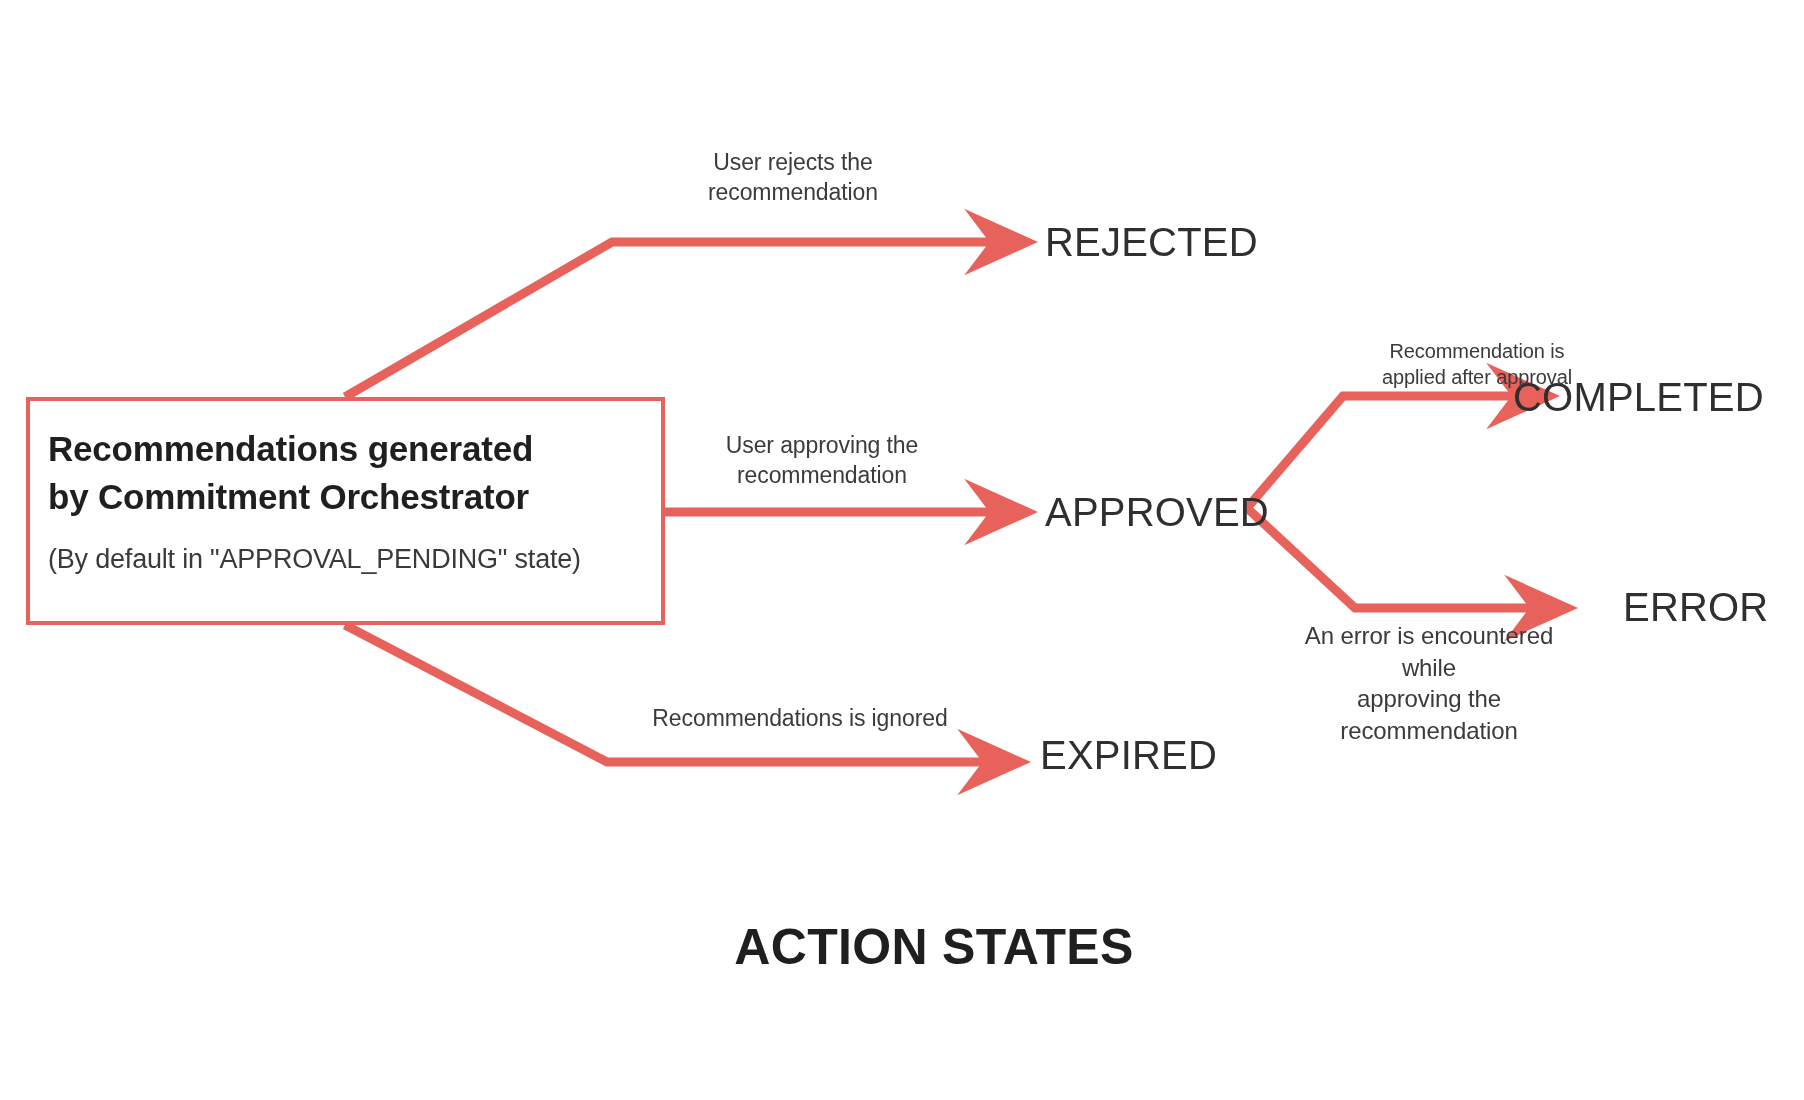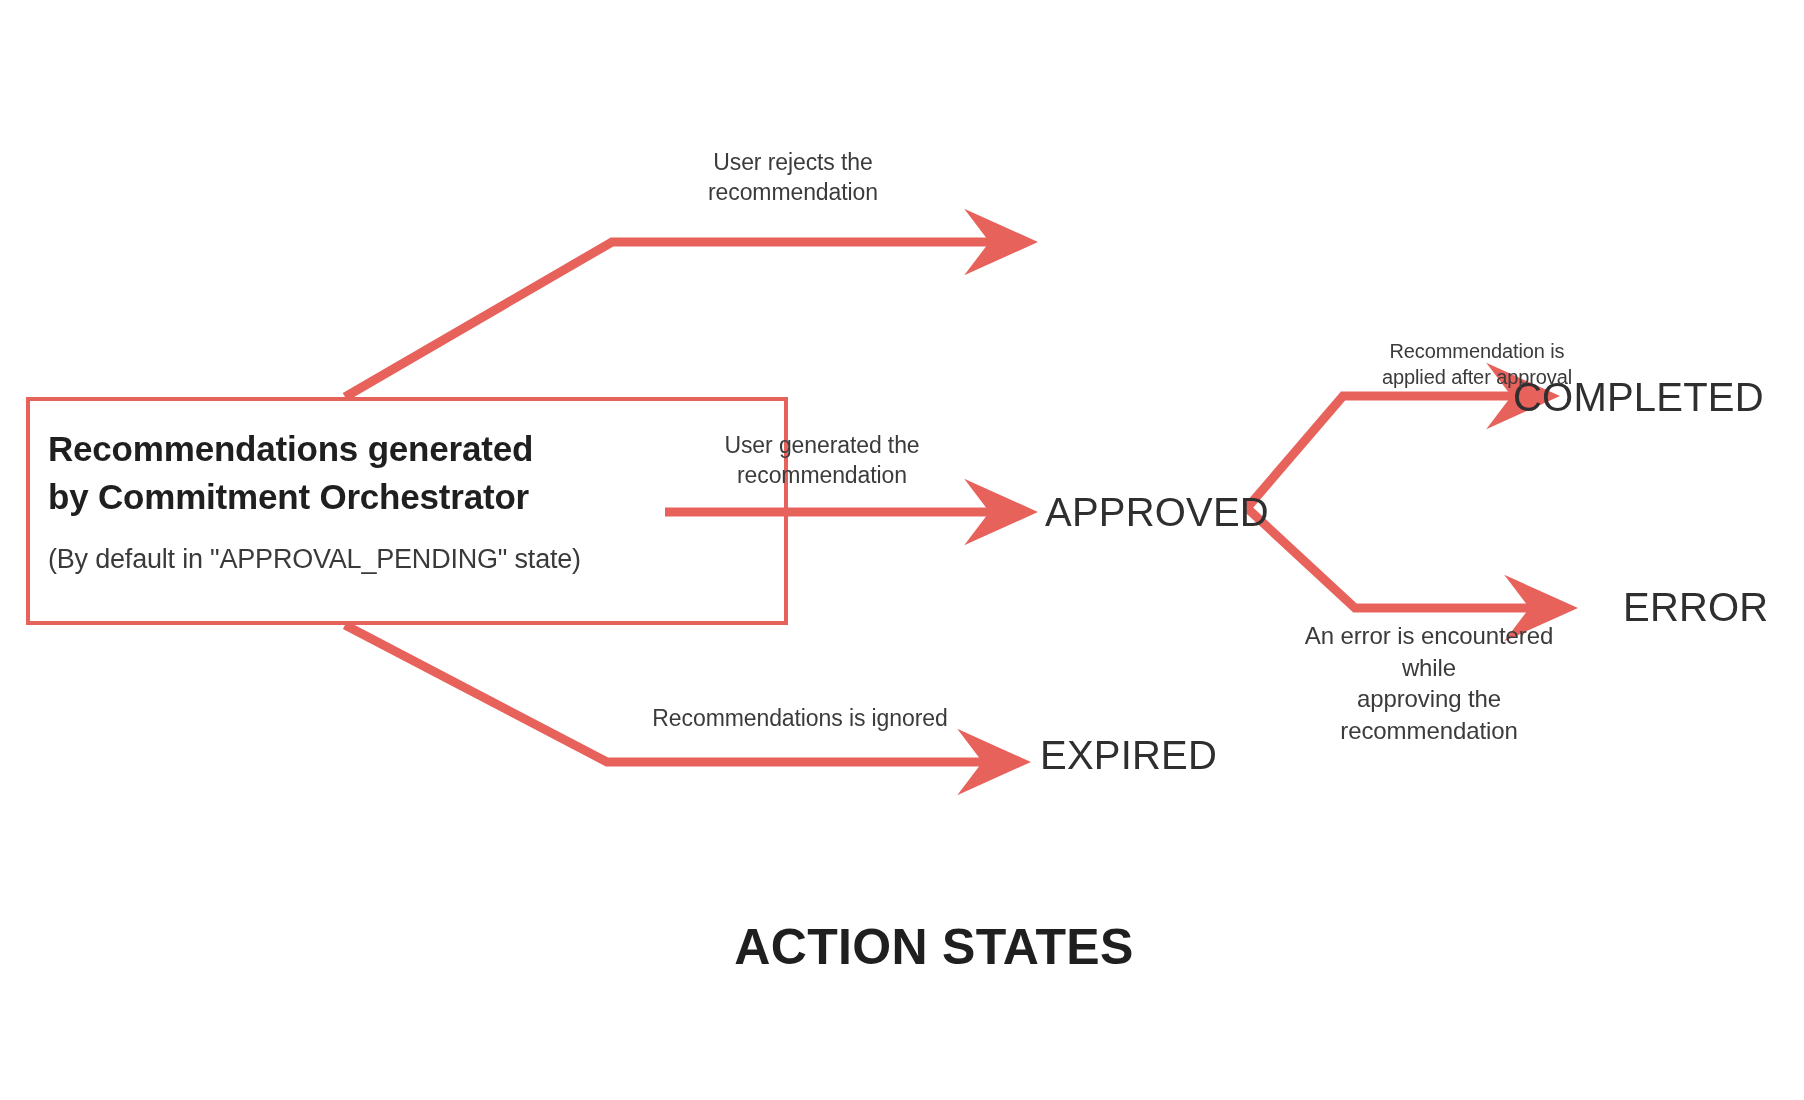--- a/index.html
+++ b/index.html
@@ -27,21 +27,21 @@
     width: 1804px;
     height: 1100px;
     display: block;
   }
 
   
   .source-box {
     position: absolute;
     left: 26px;
     top: 397px;
-    width: 762px;
+    width: 639px;
     height: 228px;
     border: 4px solid #e8625c;
     box-sizing: border-box;
     background: transparent;
     padding: 24px 16px 0 18px;
   }
   .source-title {
     font-size: 35px;
     font-weight: bold;
     line-height: 1.38;
@@ -137,28 +137,29 @@
   </svg>
 
   <div class="source-box">
     <div class="source-title">
       <div>Recommendations generated</div>
       <div>by Commitment Orchestrator</div>
     </div>
     <div class="source-sub">(By default in "APPROVAL_PENDING" state)</div>
   </div>
 
+  <div class="state state-rejected">REJECTED</div>
   <div class="state state-completed">COMPLETED</div>
   <div class="state state-approved">APPROVED</div>
   <div class="state state-error">ERROR</div>
   <div class="state state-expired">EXPIRED</div>
 
   <div class="edge-label lbl-reject">User rejects the
 recommendation</div>
-  <div class="edge-label lbl-approve">User generated the
+  <div class="edge-label lbl-approve">User approving the
 recommendation</div>
   <div class="edge-label lbl-expire">Recommendations is ignored</div>
   <div class="edge-label lbl-complete">Recommendation is
 applied after approval</div>
   <div class="edge-label lbl-error">An error is encountered while
 approving the recommendation</div>
 
   <div class="caption">ACTION STATES</div>
 
 </div>

